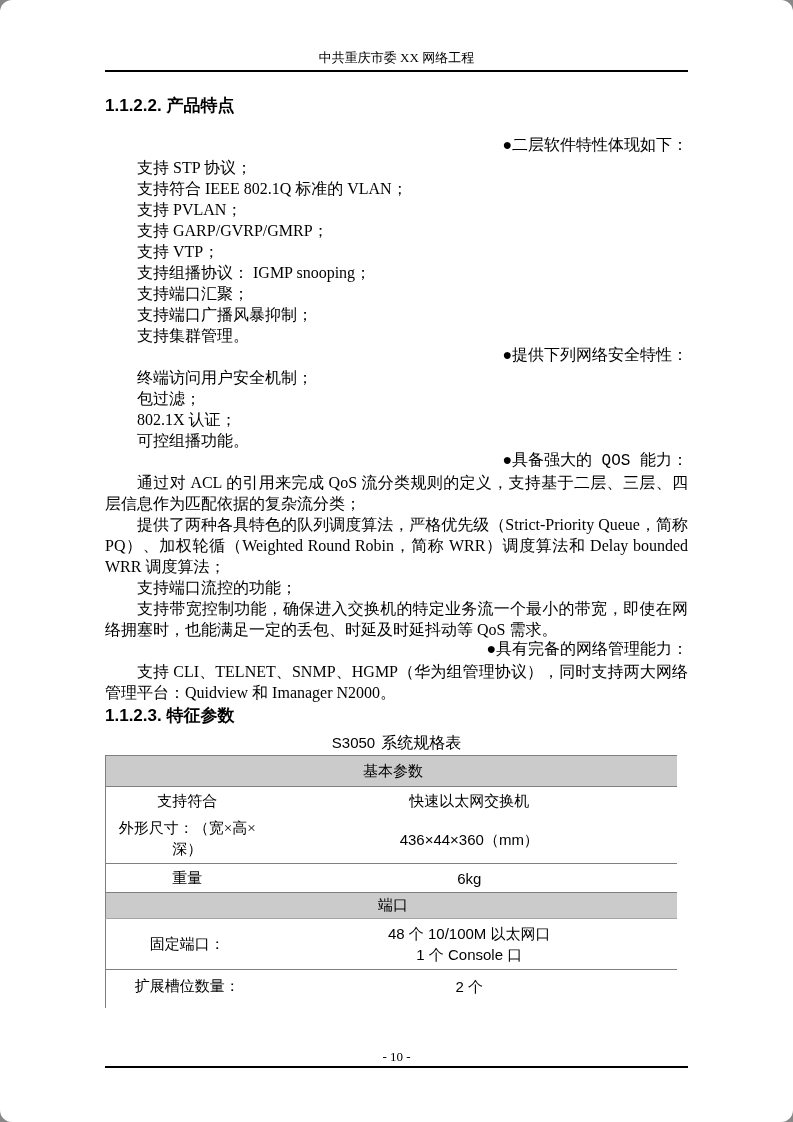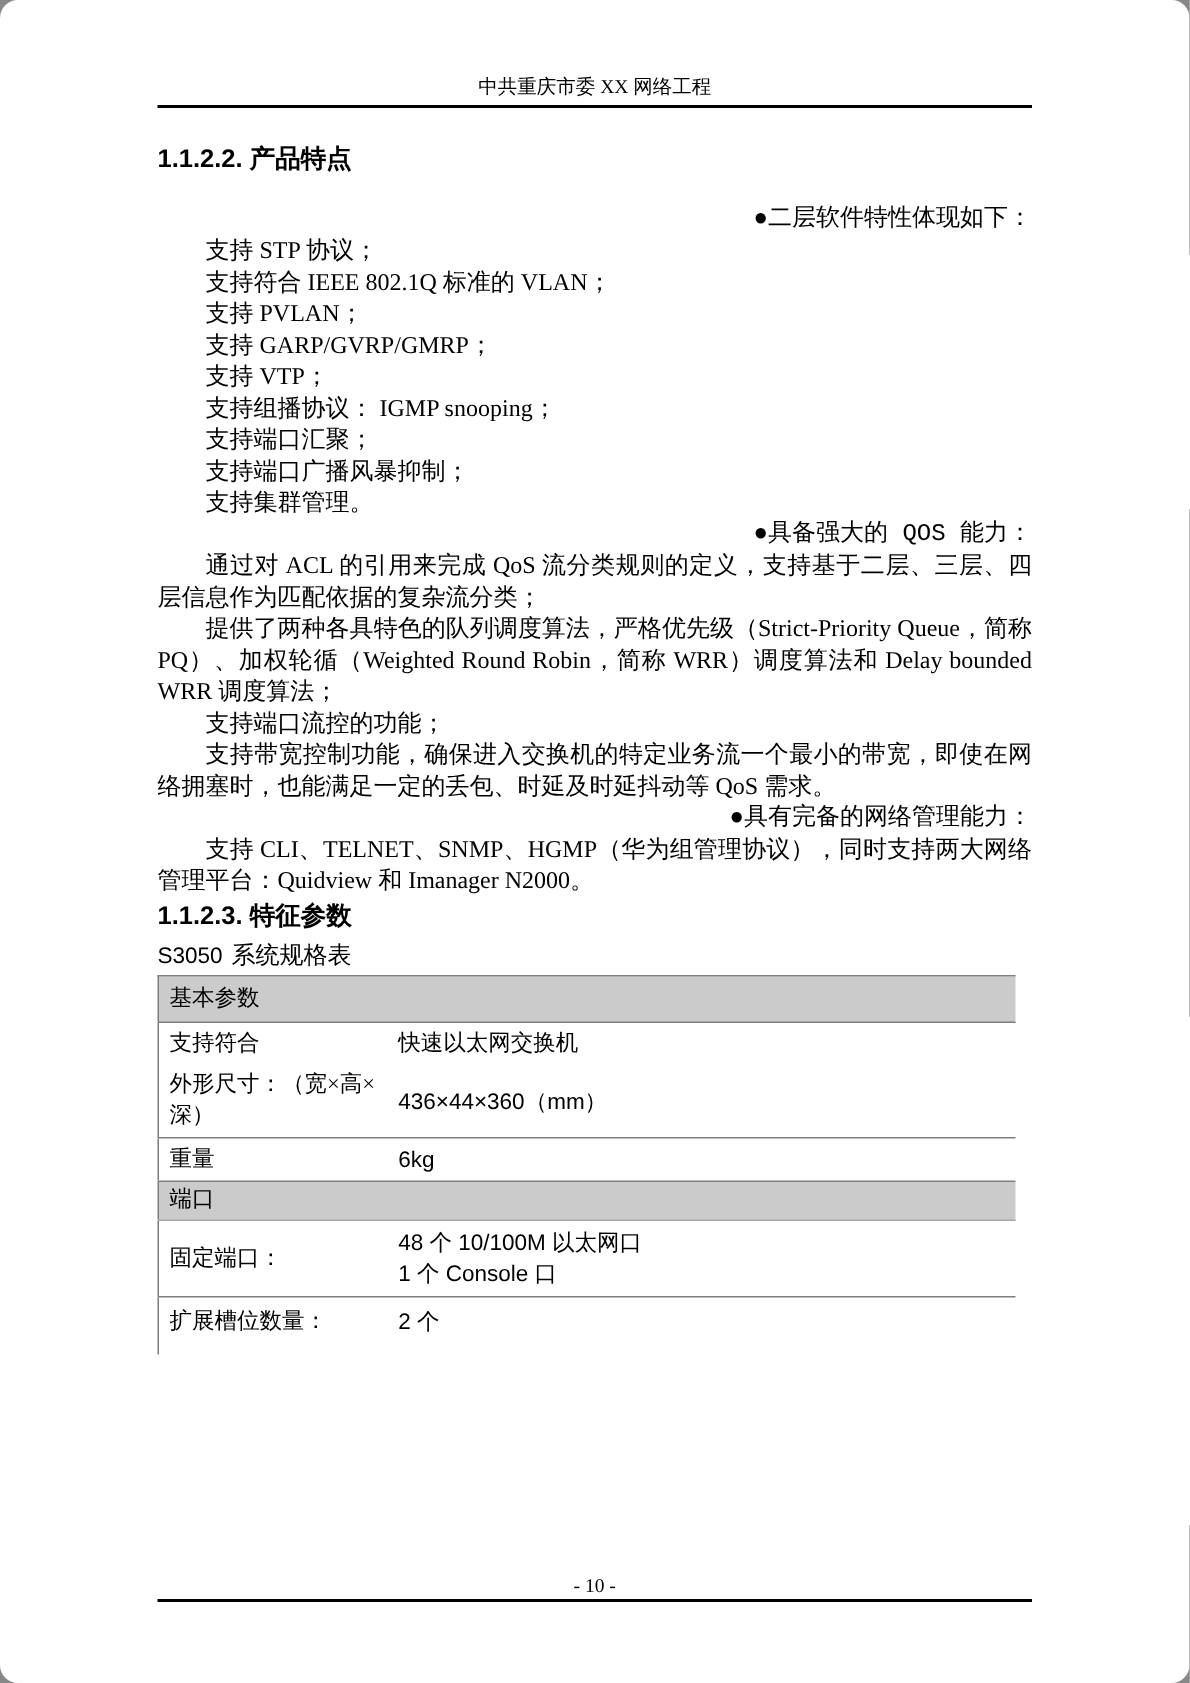--- a/index.html
+++ b/index.html
@@ -30,33 +30,33 @@
   p.intro { margin:4px 0 0 0; }
   h1.h {
     font-family:"Liberation Sans","DejaVu Sans",sans-serif;
     font-size:17px; line-height:20px; font-weight:bold;
     margin:24px 0 20px 0; text-align:left;
   }
   h1.h2 { margin:3px 0 0 0; }
   .group { margin:0; }
   .gtitle { margin:0; text-align:right;font-family:Liberation Mono, monospace; }
   p.item { margin:0; text-indent:2em; }
-  .caption { margin:6px 0 0 0; line-height:21px; text-align:left; }
+  .caption { margin:6px 0 0 0; line-height:21px; text-align:center; }
   .caption .model { font-family:"Liberation Sans","DejaVu Sans",sans-serif; font-size:15px; margin-right:6px; }
   
   table.spec {
     border-collapse:collapse; table-layout:fixed;
     width:572px; margin-top:2px;
     border-left:1px solid #7f7f7f; border-top:1px solid #7f7f7f;
     font-size:15px; line-height:21px;
   }
   table.spec col.c1 { width:160px; }
   table.spec td {
     vertical-align:middle; padding:2px 4px 2px 7px;
-    border-bottom:1px solid #7f7f7f; text-align:left;
+    border-bottom:1px solid #7f7f7f; text-align:center;
   }
   table.spec td.val { padding-left:0; }
   tr.gray td { background:#cbcbcb; }
   td.sec1 { padding-left:88px; }
   tr.noline td, tr.last td { border-bottom:none; }
   tr.ports td { border-bottom:1px solid #a6a6a6; }
   .sans { font-family:"Liberation Sans","DejaVu Sans",sans-serif; font-size:15px; }
   tr.r1 td { height:26px; }
   tr.r2 td { height:24px; }
   tr.r3 td { height:44px; }
@@ -85,20 +85,27 @@
       <p class="item">支持符合 IEEE 802.1Q 标准的 VLAN；</p>
       <p class="item">支持 PVLAN；</p>
       <p class="item">支持 GARP/GVRP/GMRP；</p>
       <p class="item">支持 VTP；</p>
       <p class="item">支持组播协议： IGMP snooping；</p>
       <p class="item">支持端口汇聚；</p>
       <p class="item">支持端口广播风暴抑制；</p>
       <p class="item">支持集群管理。</p>
     </div>
 
+    <div class="group">
+      <div class="gtitle">●提供下列网络安全特性：</div>
+      <p class="item">终端访问用户安全机制；</p>
+      <p class="item">包过滤；</p>
+      <p class="item">802.1X 认证；</p>
+      <p class="item">可控组播功能。</p>
+    </div>
 
     <div class="group">
       <div class="gtitle">●具备强大的 QOS 能力：</div>
       <p class="item">通过对 ACL 的引用来完成 QoS 流分类规则的定义，支持基于二层、三层、四层信息作为匹配依据的复杂流分类；</p>
       <p class="item">提供了两种各具特色的队列调度算法，严格优先级（Strict-Priority Queue，简称 PQ）、加权轮循（Weighted Round Robin，简称 WRR）调度算法和 Delay bounded WRR 调度算法；</p>
       <p class="item">支持端口流控的功能；</p>
       <p class="item">支持带宽控制功能，确保进入交换机的特定业务流一个最小的带宽，即使在网络拥塞时，也能满足一定的丢包、时延及时延抖动等 QoS 需求。</p>
     </div>
 
     <div class="group">

